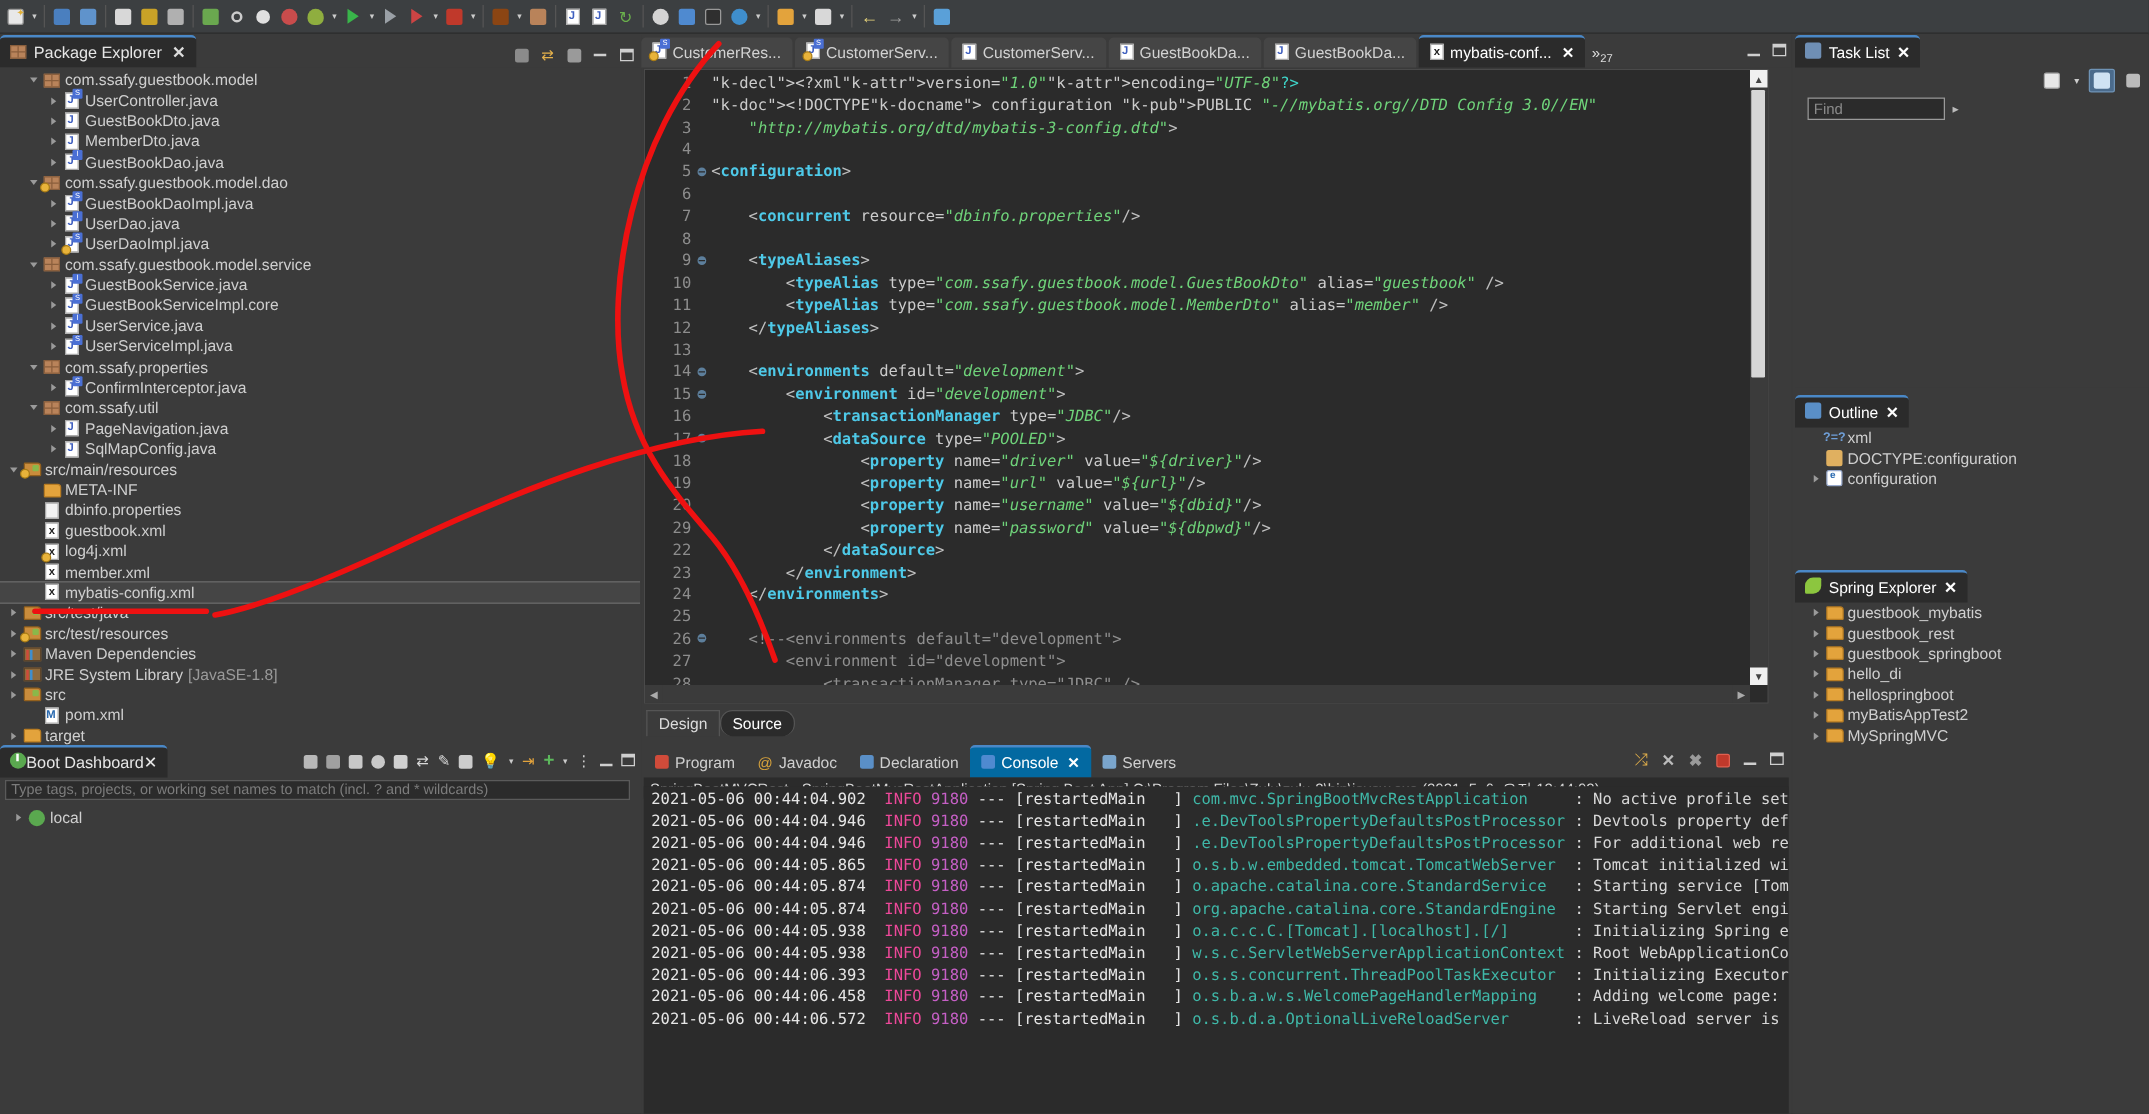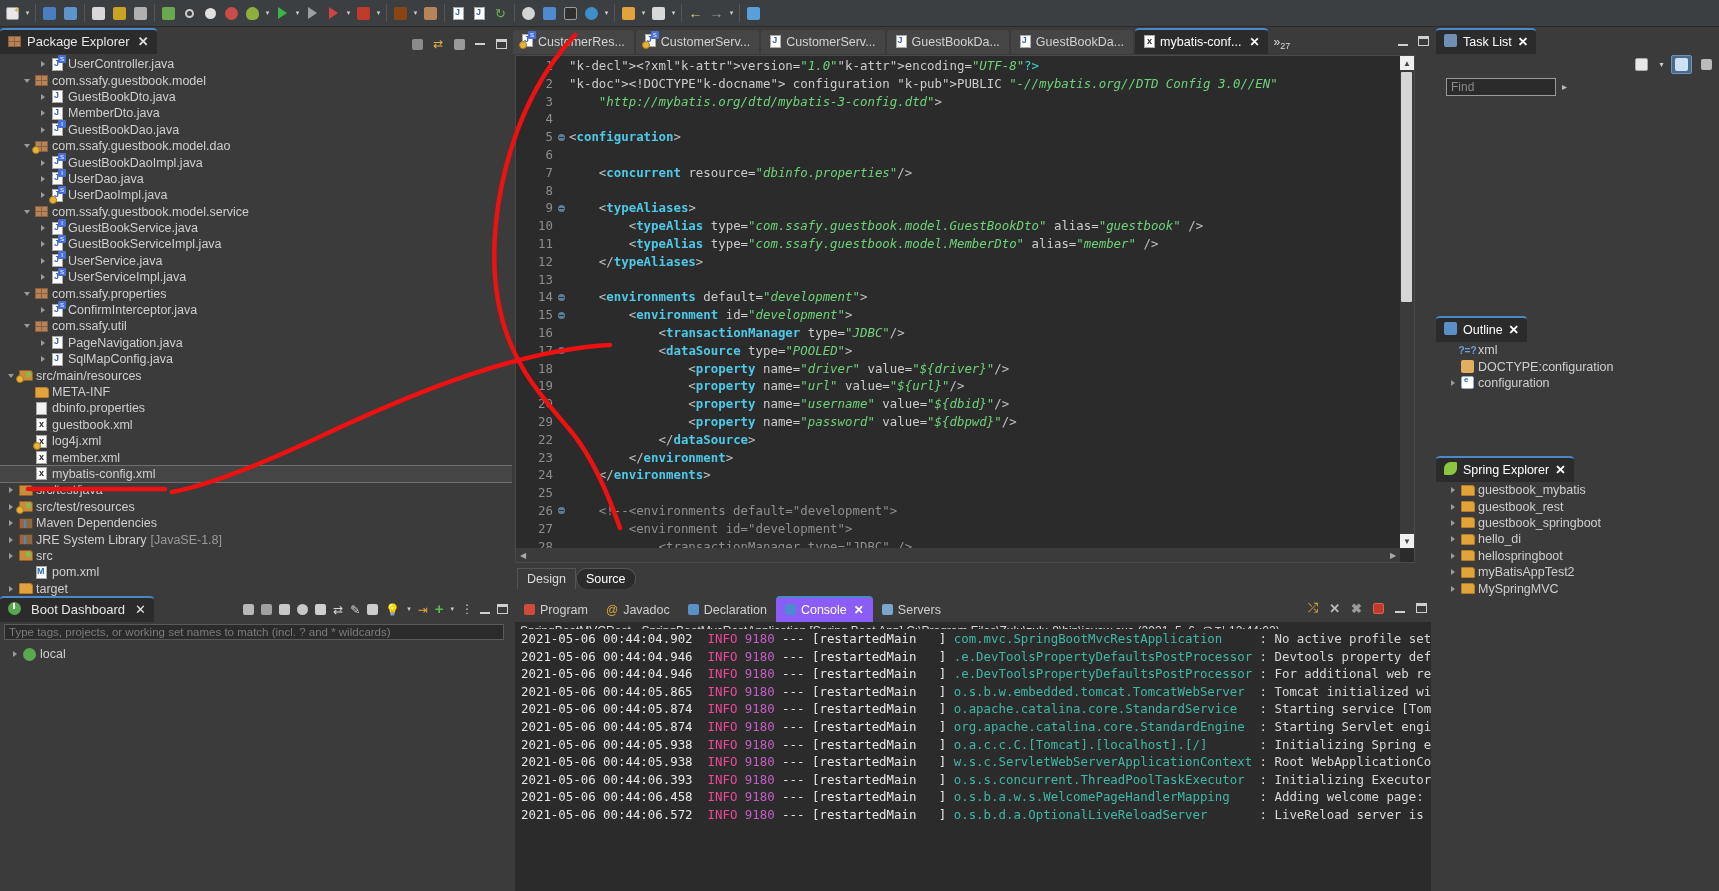--- a/index.html
+++ b/index.html
@@ -78,21 +78,21 @@
   .ico-lib::after{content:'';position:absolute;left:4px;top:1px;width:2px;height:8px;background:#3f8ecc;}
   .ico-m { width:11px;height:13px;background:#fff;border:1px solid #aaa;position:relative;display:block; }
   .ico-m::after{content:'M';position:absolute;left:0px;top:-1px;font-size:9px;color:#2a6ab0;font-weight:bold;}
   .warn-badge { position:absolute; left:-3px; bottom:-2px; width:8px;height:8px;background:#e8b33a;border-radius:50%;border:1px solid #a97c15; }
   .jbadge { position:absolute; right:-3px; top:-3px; width:8px;height:8px;background:#4a6fd4;color:#fff;font-size:6px;line-height:8px;text-align:center;border-radius:1px; }
 
   
   .boot-panel { position:absolute; left:0; top: 596px; width: 512px; height: 295px; background:#3b3b3b; }
   .boot-tabbar { height: 26px; display:flex; align-items:flex-end; position:relative; }
   .boot-tab {
-    display:flex; align-items:center; gap:10px; background:#2b2b2b; color:#e6e6e6;
+    display:flex; align-items:center; gap:0; background:#2b2b2b; color:#e6e6e6;
     font-size:13px; padding: 4px 8px 5px 8px; border-top:2px solid #4a88c7;
     border-top-left-radius:4px;border-top-right-radius:4px; height:26px;
   }
   .boot-tools { position:absolute; right:4px; bottom:4px; display:flex; align-items:center; gap:7px; }
   .boot-search {
     position:absolute; left:4px; top: 28px; width: 500px; height: 16px;
     background:#2b2b2b; border:1px solid #5a5a5a; color:#7c7c7c; font-size:11.5px;
     padding: 0 4px; line-height: 15px;
   }
   .boot-tree { position:absolute; left:0; top:50px; width:512px; height:240px; }
@@ -142,21 +142,21 @@
   .src-tab {
     font-size:12.5px; color:#dcdcdc; padding: 3px 9px; background: #3b3b3b;
     border: 1px solid #555; border-bottom: none;
   }
   .src-tab.active { background:#2b2b2b; color:#ffffff;border-radius:10px; }
 
   
   .console-panel { position:absolute; left:513px; top:596px; width:920px; height:295px; background:#3b3b3b; }
   .con-tabbar { height:26px; display:flex; align-items:flex-end; position:relative; padding-left:2px; }
   .con-tab { display:flex; align-items:center; gap:5px; font-size:12.5px; color:#cfcfcf; padding: 4px 9px 5px 9px; height:24px; }
-  .con-tab.active { background:#8b5cf6; color:#ffffff; border-top:2px solid #4a88c7; height:26px; border-top-left-radius:4px;border-top-right-radius:4px; }
+  .con-tab.active { background:#0369a1; color:#ffffff; border-top:2px solid #4a88c7; height:26px; border-top-left-radius:4px;border-top-right-radius:4px; }
   .con-tools { position:absolute; right:6px; bottom:5px; display:flex; gap:11px; align-items:center; }
   .con-head {
     position:absolute; left:2px; top:26px; width:916px; height:17px; background:#2b2b2b;
     color:#d8d8d8; font-size:12px; padding: 1px 5px; white-space:nowrap; overflow:hidden;
     border-bottom:1px solid #444;
   }
   .con-body {
     position:absolute; left:2px; top:43px; width:916px; bottom:0; background:#2b2b2b;
     font-family:"DejaVu Sans Mono", monospace; font-size:12.4px; line-height:17.6px;
     overflow:hidden; padding-left: 6px; padding-top:1px;
@@ -336,41 +336,41 @@
         <span class="ti">
             <span class="mm mm-min"></span>
           </span>
         <span class="ti">
             <span class="mm mm-max"></span>
           </span>
       </div>
     </div>
     <div class="tree" id="pkg-tree">
         <div class="trow">
+          <span style="width:20px;flex:0 0 20px"></span>
+          <span class="tw">
+            <span class="arrow-d"></span>
+          </span>
+          <span class="ticon">
+            <span class="ico-pkg"></span>
+          </span>
+          <span class="tlabel">com.ssafy.guestbook.model</span>
+        </div>
+        <div class="trow">
           <span style="width:36px;flex:0 0 36px"></span>
           <span class="tw">
             <span class="arrow-r"></span>
           </span>
           <span class="ticon">
             <span style="position:relative;display:inline-block">
               <span class="ico-j"></span>
               <span class="jbadge">S</span>
             </span>
           </span>
           <span class="tlabel">UserController.java</span>
-        </div>
-        <div class="trow">
-          <span style="width:20px;flex:0 0 20px"></span>
-          <span class="tw">
-            <span class="arrow-d"></span>
-          </span>
-          <span class="ticon">
-            <span class="ico-pkg"></span>
-          </span>
-          <span class="tlabel">com.ssafy.guestbook.model</span>
         </div>
         <div class="trow">
           <span style="width:36px;flex:0 0 36px"></span>
           <span class="tw">
             <span class="arrow-r"></span>
           </span>
           <span class="ticon">
             <span class="ico-j"></span>
           </span>
           <span class="tlabel">GuestBookDto.java</span>
@@ -478,21 +478,21 @@
           <span style="width:36px;flex:0 0 36px"></span>
           <span class="tw">
             <span class="arrow-r"></span>
           </span>
           <span class="ticon">
             <span style="position:relative;display:inline-block">
               <span class="ico-j"></span>
               <span class="jbadge">S</span>
             </span>
           </span>
-          <span class="tlabel">GuestBookServiceImpl.java</span>
+          <span class="tlabel">GuestBookServiceImpl.core</span>
         </div>
         <div class="trow">
           <span style="width:36px;flex:0 0 36px"></span>
           <span class="tw">
             <span class="arrow-r"></span>
           </span>
           <span class="ticon">
             <span style="position:relative;display:inline-block">
               <span class="ico-j"></span>
               <span class="jbadge">I</span>

